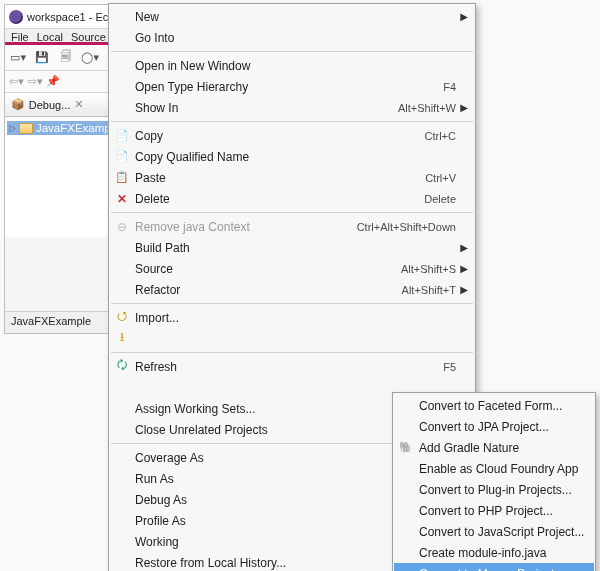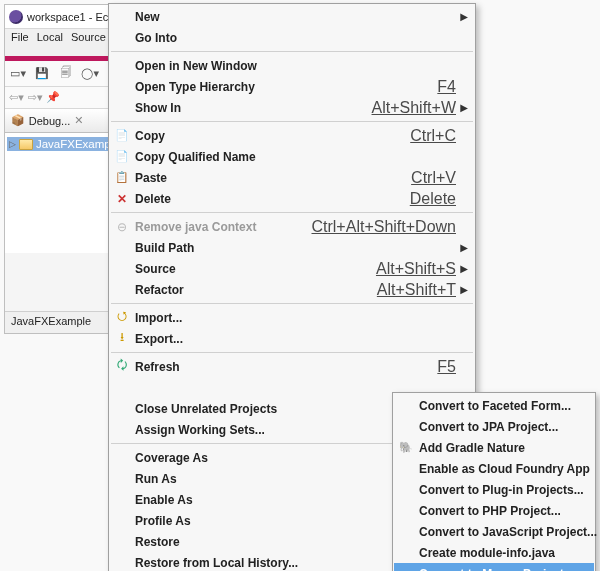--- a/index.html
+++ b/index.html
@@ -35,27 +35,27 @@
     overflow: hidden;
     white-space: nowrap;
   }
   .eclipse-logo {
     width: 14px; height: 14px;
     background: radial-gradient(circle at 40% 40%, #6a4fa0 55%, #3b2b66 60%);
     border-radius: 50%;
     flex-shrink: 0;
   }
   .menubar {
-    height: 32px;
+    height: 16px;
     display: flex;
     gap: 8px;
     padding: 2px 6px;
     background: #f0f0f0;
     font-size: 11px;
-    border-bottom: 5px solid #be185d;
+    border-bottom: 3px solid #be185d;
     white-space: nowrap;
     overflow: hidden;
   }
   .toolbar {
     height: 26px;
     background: #fafafa;
     border-bottom: 1px solid #d8d8d8;
     display: flex;
     align-items: center;
     gap: 6px;
@@ -152,22 +152,22 @@
     position: relative;
     white-space: nowrap;
   }
   .menu-row .icon-slot {
     position: absolute;
     left: 4px;
     width: 16px; height: 16px;
     display: flex; align-items: center; justify-content: center;
     font-size: 12px;
   }
-  .menu-row .label { flex: 1; font-weight: bold; }
-  .menu-row .accel { color: #4a4a4a; margin-left: 14px; font-size: 16px; text-decoration: underline; }
+  .menu-row .label { flex: 1; }
+  .menu-row .accel { color: #4a4a4a; margin-left: 14px; font-size: 11px; }
   .menu-row .sub-arrow { position: absolute; right: 6px; font-size: 10px; color: #333; }
   .menu-row.disabled { color: #9a9a9a; }
   .menu-row.highlight {
     background: #5fa4e6;
     color: #fff;
   }
   .menu-sep {
     height: 1px;
     margin: 3px 1px;
     background: #d0d0d0;
@@ -307,65 +307,64 @@
     <div class="menu-row">
       <span class="icon-slot">
         <span class="import-arrow">⭯</span>
       </span>
       <span class="label">Import...</span>
     </div>
     <div class="menu-row">
       <span class="icon-slot">
         <span class="export-arrow">⭳</span>
       </span>
-      <span class="label">Export...</span>
     </div>
     <div class="menu-sep"></div>
     <div class="menu-row">
       <span class="icon-slot">
         <span class="refresh-arrows">🗘</span>
       </span>
       <span class="label">Refresh</span>
       <span class="accel">F5</span>
     </div>
     <div class="menu-row">
       <span class="icon-slot"></span>
     </div>
     <div class="menu-row">
       <span class="icon-slot"></span>
+      <span class="label">Assign Working Sets...</span>
+    </div>
+    <div class="menu-row">
+      <span class="icon-slot"></span>
       <span class="label">Close Unrelated Projects</span>
     </div>
-    <div class="menu-row">
-      <span class="icon-slot"></span>
-      <span class="label">Assign Working Sets...</span>
-    </div>
     <div class="menu-sep"></div>
     <div class="menu-row">
       <span class="icon-slot"></span>
       <span class="label">Coverage As</span>
       <span class="sub-arrow">▶</span>
     </div>
     <div class="menu-row">
       <span class="icon-slot"></span>
       <span class="label">Run As</span>
       <span class="sub-arrow">▶</span>
     </div>
     <div class="menu-row">
       <span class="icon-slot"></span>
-      <span class="label">Enable As</span>
+      <span class="label">Debug As</span>
       <span class="sub-arrow">▶</span>
     </div>
     <div class="menu-row">
       <span class="icon-slot"></span>
       <span class="label">Profile As</span>
       <span class="sub-arrow">▶</span>
     </div>
     <div class="menu-row">
       <span class="icon-slot"></span>
-      <span class="label">Restore</span>
+      <span class="label">Working</span>
     </div>
     <div class="menu-row">
       <span class="icon-slot"></span>
       <span class="label">Restore from Local History...</span>
     </div>
   </div>
 
 <div class="ctx-menu sub-menu" id="sub-menu">
     <div class="menu-row">
       <span class="icon-slot"></span>

